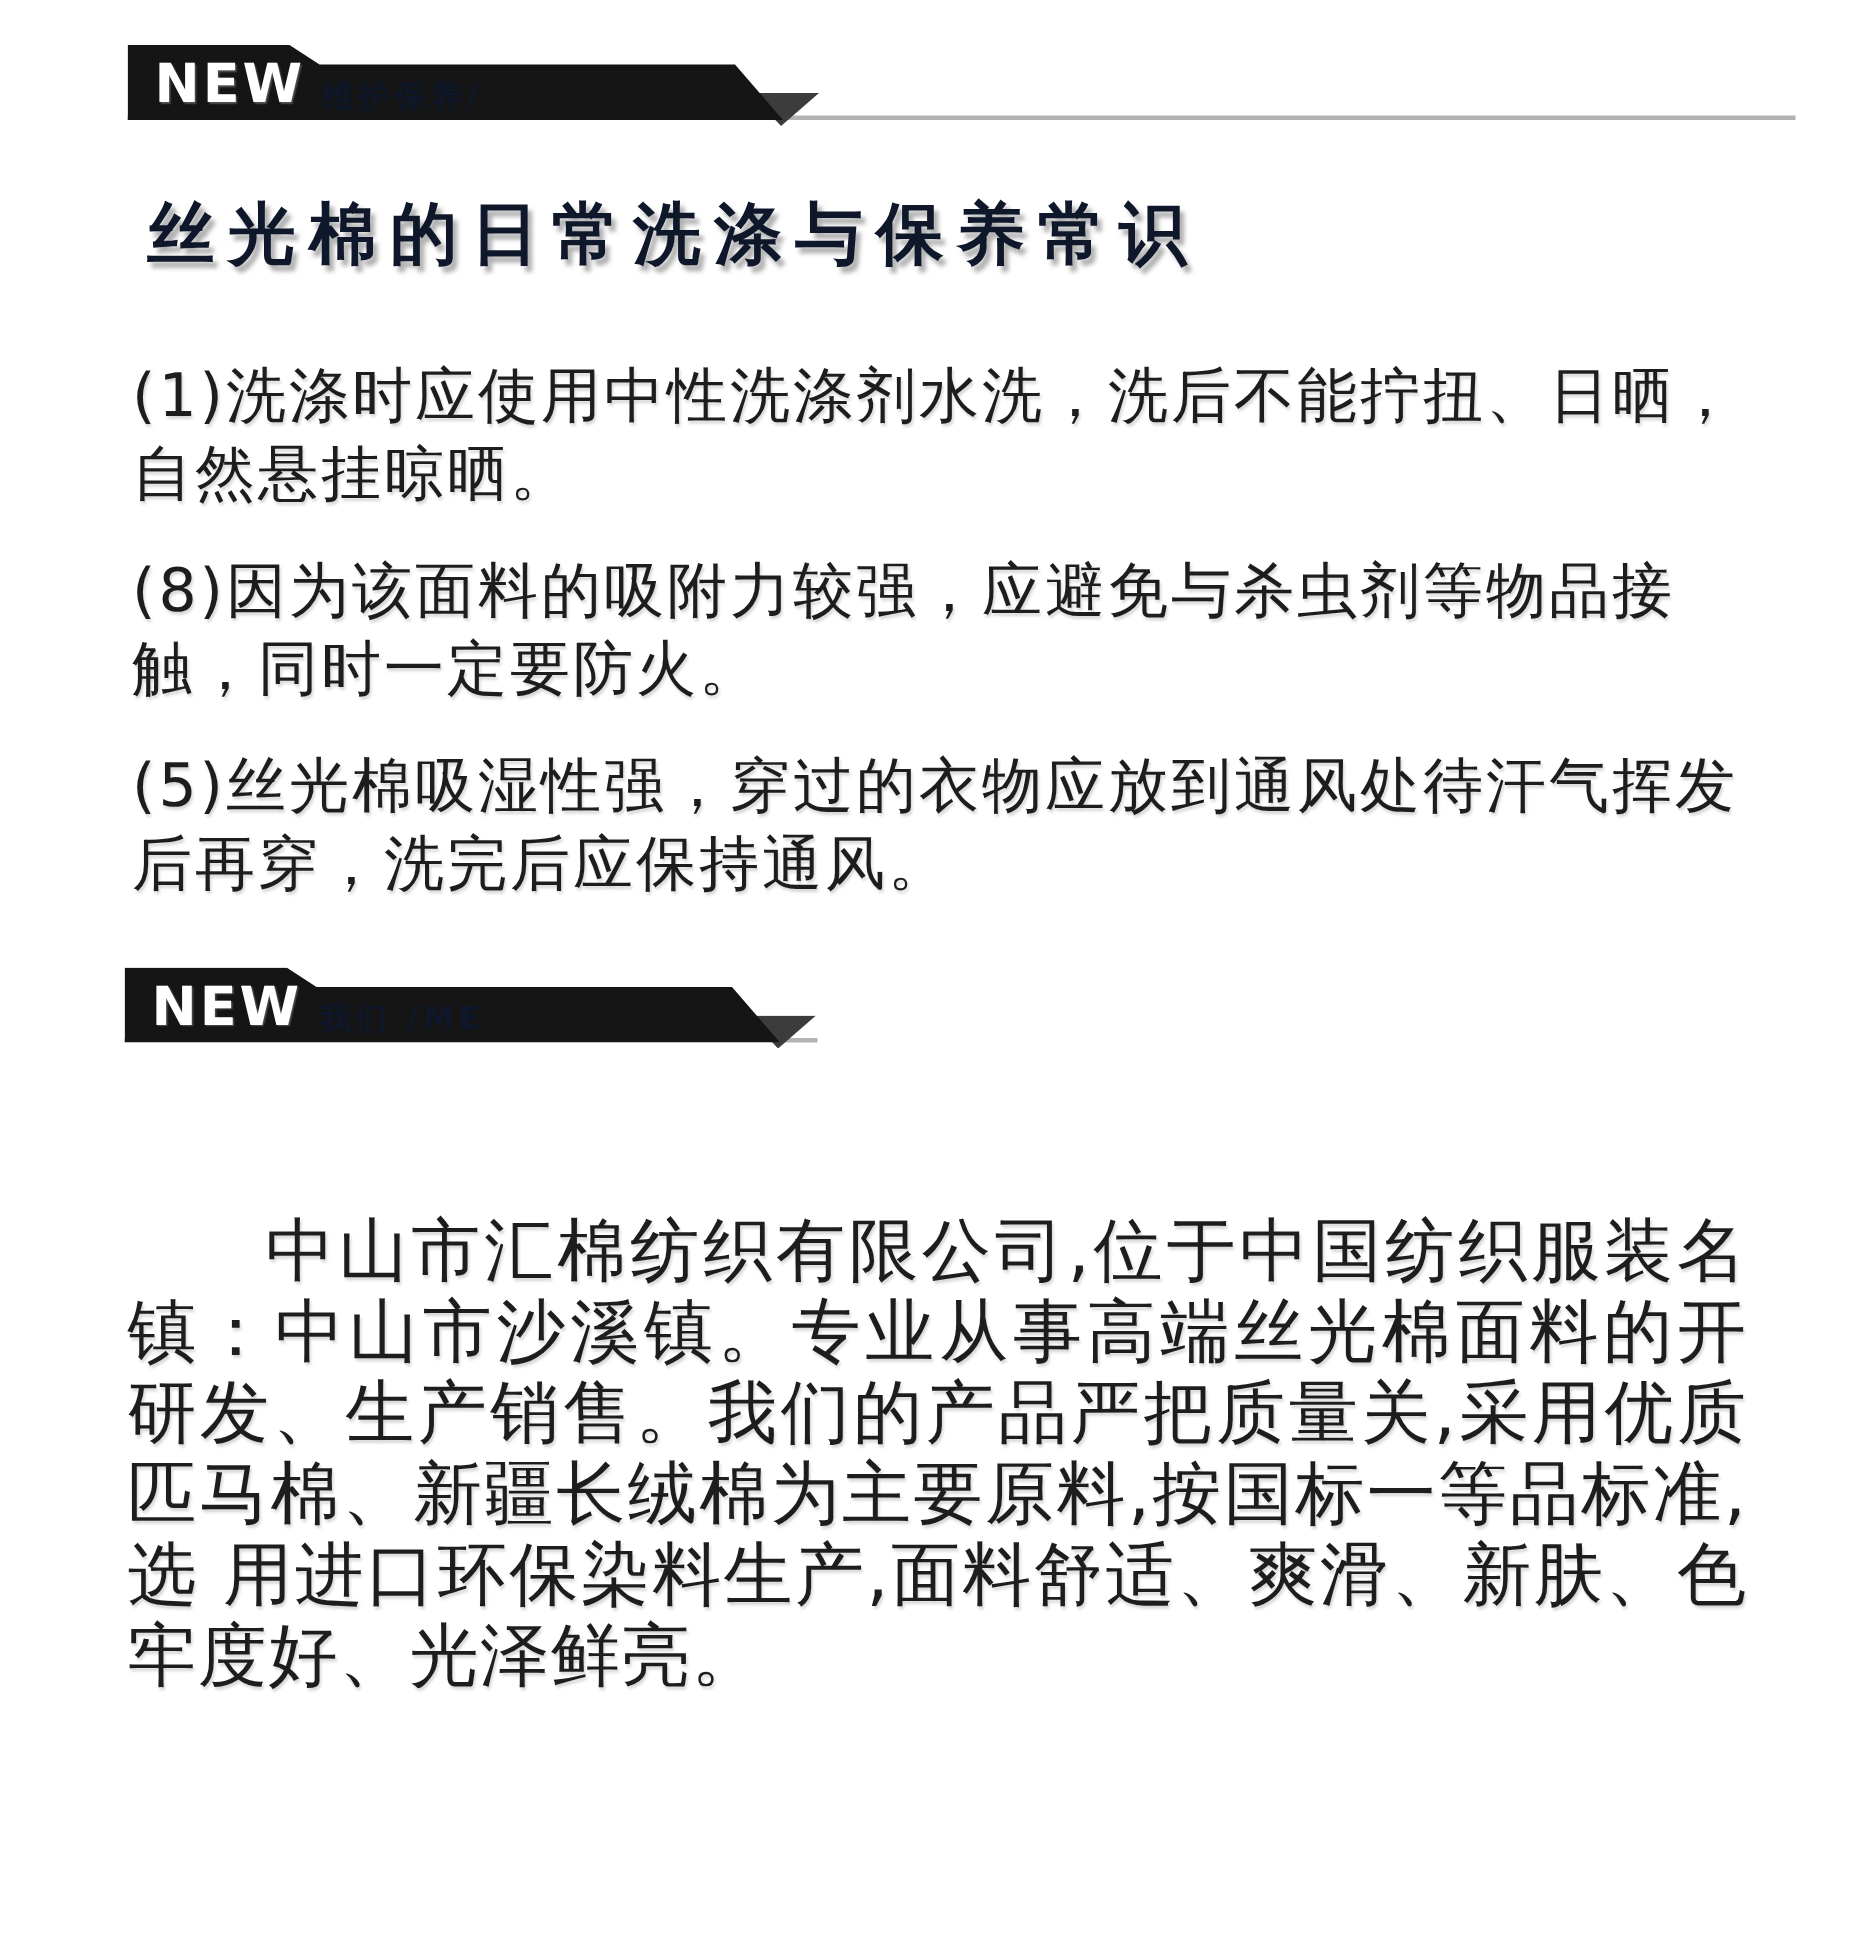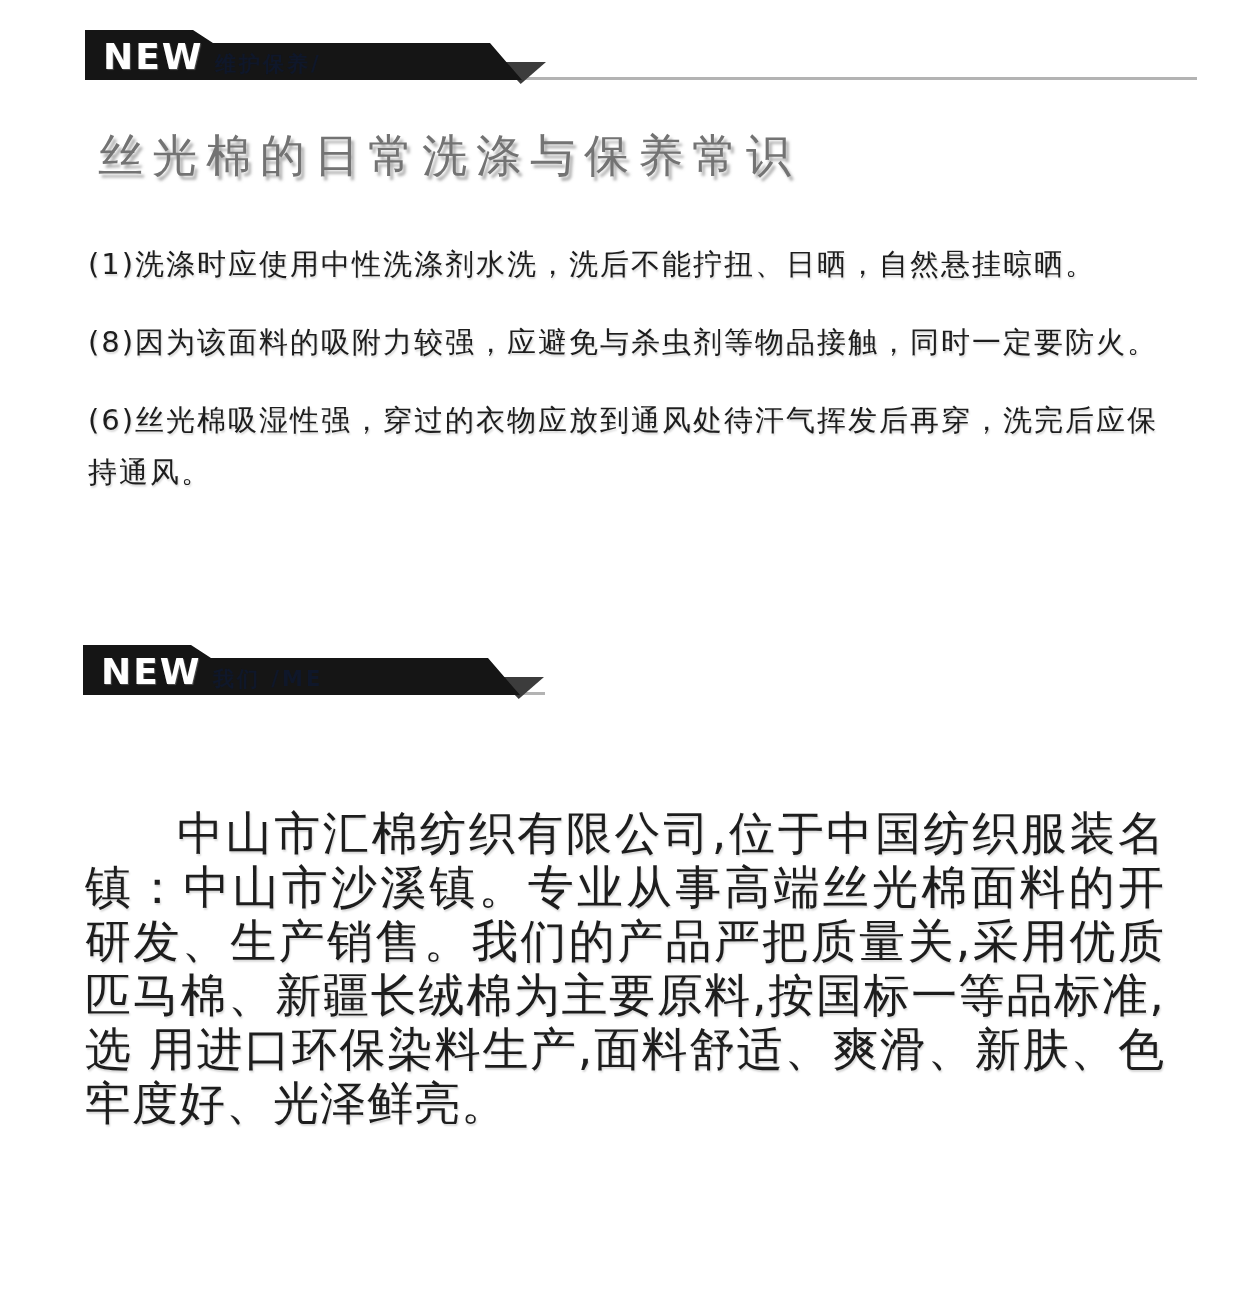--- a/index.html
+++ b/index.html
@@ -72,22 +72,22 @@
     font-weight: bold;
     letter-spacing: 3px;
     z-index: 3;
   }
   #banner-care { left: 85px; top: 30px; }
   #banner-about { left: 83px; top: 645px; }
 
   
   .red-heading {
     position: absolute;
-    color: #737373;
-    font-weight: normal;
+    color: #0f172a;
+    font-weight: bold;
     white-space: nowrap;
     text-shadow: 3px 4px 3px rgba(110,110,110,0.55);
   }
   #care-heading {
     left: 98px;
     top: 126px;
     font-size: 45px;
     letter-spacing: 9px;
   }
   #about-heading {
@@ -99,21 +99,21 @@
 
   
   .care-list {
     position: absolute;
     left: 88px;
     top: 238px;
     width: 1078px;
   }
   .care-item {
     color: #1d1d1d;
-    font-size: 29px;
+    font-size: 40px;
     line-height: 52px;
     letter-spacing: 2px;
     margin: 0 0 26px 0;
     text-shadow: 1px 2px 2px rgba(0,0,0,0.16);
   }
   .about-block {
     position: absolute;
     left: 85px;
     top: 806px;
     width: 1080px;
@@ -140,21 +140,21 @@
     <div class="banner-main"></div>
     <span class="banner-badge">NEW</span>
     <span class="banner-label">维护保养/</span>
   </div>
 
   <div class="red-heading" id="care-heading">丝光棉的日常洗涤与保养常识</div>
 
   <div class="care-list">
     <p class="care-item">(1)洗涤时应使用中性洗涤剂水洗，洗后不能拧扭、日晒，自然悬挂晾晒。</p>
     <p class="care-item">(8)因为该面料的吸附力较强，应避免与杀虫剂等物品接触，同时一定要防火。</p>
-    <p class="care-item">(6)丝光棉吸湿性强，穿过的衣物应放到通风处待汗气挥发后再穿，洗完后应保持通风。</p>
+    <p class="care-item">(5)丝光棉吸湿性强，穿过的衣物应放到通风处待汗气挥发后再穿，洗完后应保持通风。</p>
   </div>
 
   <div class="banner" id="banner-about">
     <div class="banner-underline short"></div>
     <div class="banner-corner-tri"></div>
     <div class="banner-main"></div>
     <span class="banner-badge">NEW</span>
     <span class="banner-label">我们 /ME</span>
   </div>
 

